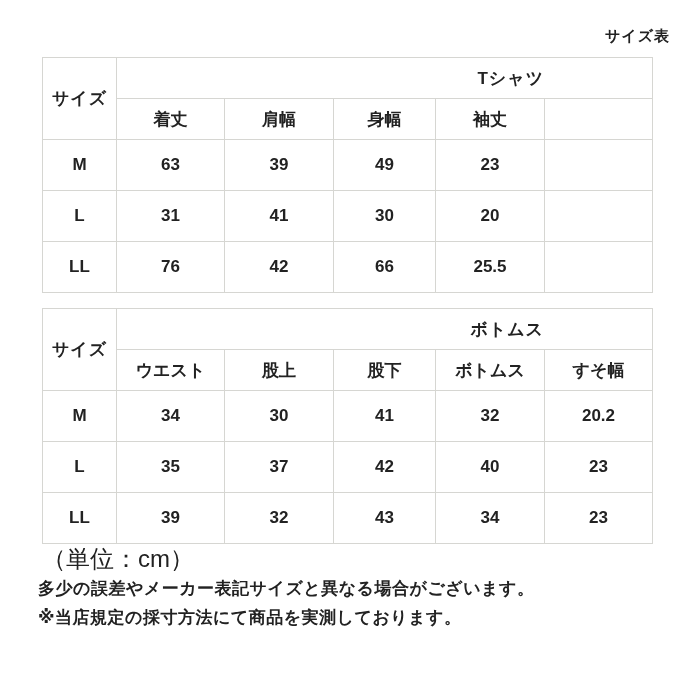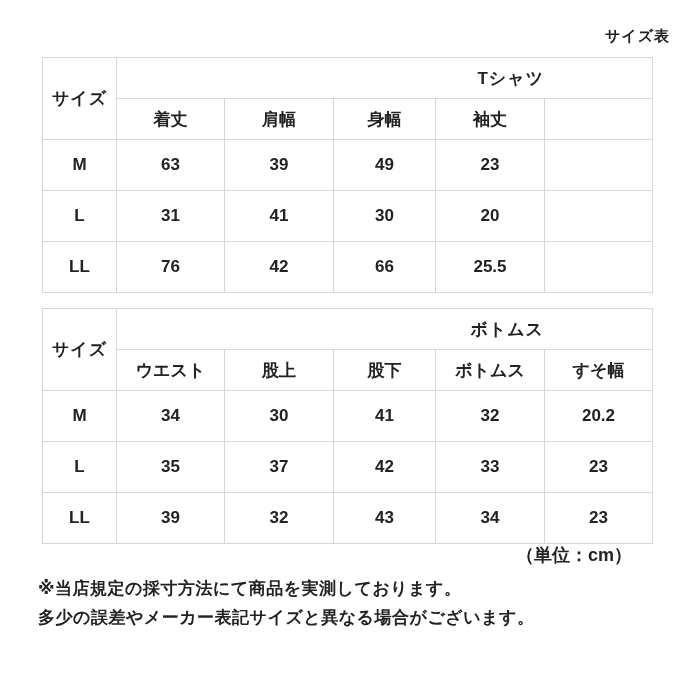--- a/index.html
+++ b/index.html
@@ -51,23 +51,23 @@
     text-align: right;
     padding-right: 108px; 
     letter-spacing: 1px;
   }
   .size-head { letter-spacing: 1px; }
   .unit-note {
     position: absolute;
     top: 543px;
     left: 42px;
     width: 590px;
-    text-align: right;
-    font-size: 18px;
-    font-weight: 700;
+    text-align: left;
+    font-size: 24px;
+    font-weight: 400;
   }
   .footnotes {
     position: absolute;
     top: 574px;
     left: 38px;
     width: 640px;
   }
   .footnote-line {
     font-size: 17px;
     font-weight: 700;
@@ -160,32 +160,32 @@
       <td>30</td>
       <td>41</td>
       <td>32</td>
       <td>20.2</td>
     </tr>
     <tr class="data-row">
       <td>L</td>
       <td>35</td>
       <td>37</td>
       <td>42</td>
-      <td>33</td>
+      <td>40</td>
       <td>23</td>
     </tr>
     <tr class="data-row">
       <td>LL</td>
       <td>39</td>
       <td>32</td>
       <td>43</td>
       <td>34</td>
       <td>23</td>
     </tr>
   </tbody>
 </table>
 
 <div class="unit-note">（単位：cm）</div>
 
 <div class="footnotes">
+  <div class="footnote-line">多少の誤差やメーカー表記サイズと異なる場合がございます。</div>
   <div class="footnote-line">※当店規定の採寸方法にて商品を実測しております。</div>
-  <div class="footnote-line">多少の誤差やメーカー表記サイズと異なる場合がございます。</div>
 </div>
 
 </body></html>

